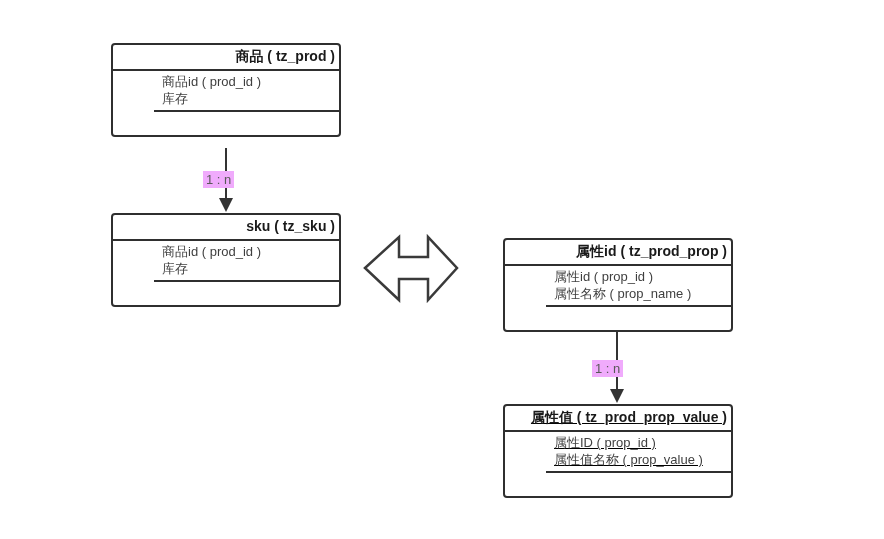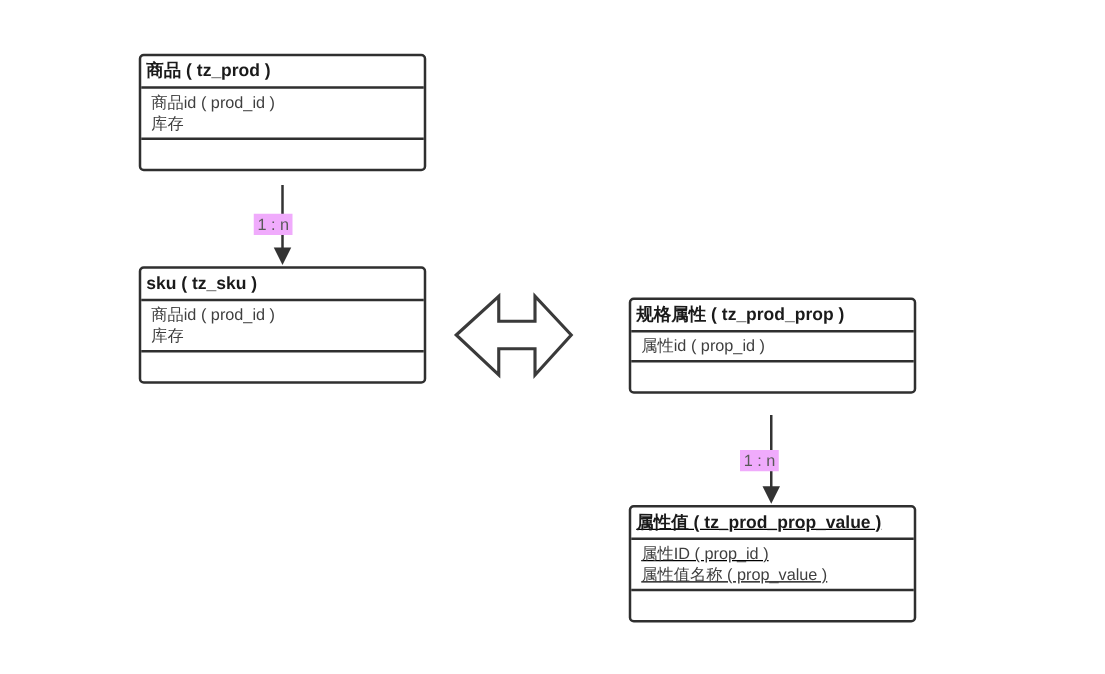--- a/index.html
+++ b/index.html
@@ -43,30 +43,31 @@
     background: #ffffff;
     border: 2px solid #2f2f2f;
     border-radius: 4px;
     box-sizing: border-box;
   }
   .entity-header {
     border-bottom: 2px solid #2f2f2f;
     font-weight: bold;
     font-size: 14px;
     color: #1a1a1a;
-    text-align: left;
+    text-align: right;
     padding: 3px 4px 4px 4px;
     line-height: 17px;
     white-space: nowrap;
   }
   .entity-body {
     border-bottom: 2px solid #2f2f2f;
     padding: 2px 8px 3px 8px;
     font-size: 13px;
     color: #3f3f3f;
+    margin-left: 41px;
   }
   .entity-field {
     line-height: 17px;
     white-space: nowrap;
   }
   .entity-footer {
     height: 23px;
   }
   #entity-prod   { left: 111px; top: 43px;  }
   #entity-sku    { left: 111px; top: 213px; }
@@ -115,23 +116,24 @@
   <div class="entity" id="entity-sku">
     <div class="entity-header">sku ( tz_sku )</div>
     <div class="entity-body">
       <div class="entity-field">商品id ( prod_id )</div>
       <div class="entity-field">库存</div>
     </div>
     <div class="entity-footer"></div>
   </div>
 
   <div class="entity" id="entity-prop">
-    <div class="entity-header">规格属性 ( tz_prod_prop )</div>
+    <div class="entity-header">属性id ( tz_prod_prop )</div>
     <div class="entity-body">
       <div class="entity-field">属性id ( prop_id )</div>
+      <div class="entity-field">属性名称 ( prop_name )</div>
     </div>
     <div class="entity-footer"></div>
   </div>
 
   <div class="entity" id="entity-value">
     <div class="entity-header">属性值 ( tz_prod_prop_value )</div>
     <div class="entity-body">
       <div class="entity-field">属性ID ( prop_id )</div>
       <div class="entity-field">属性值名称 ( prop_value )</div>
     </div>

